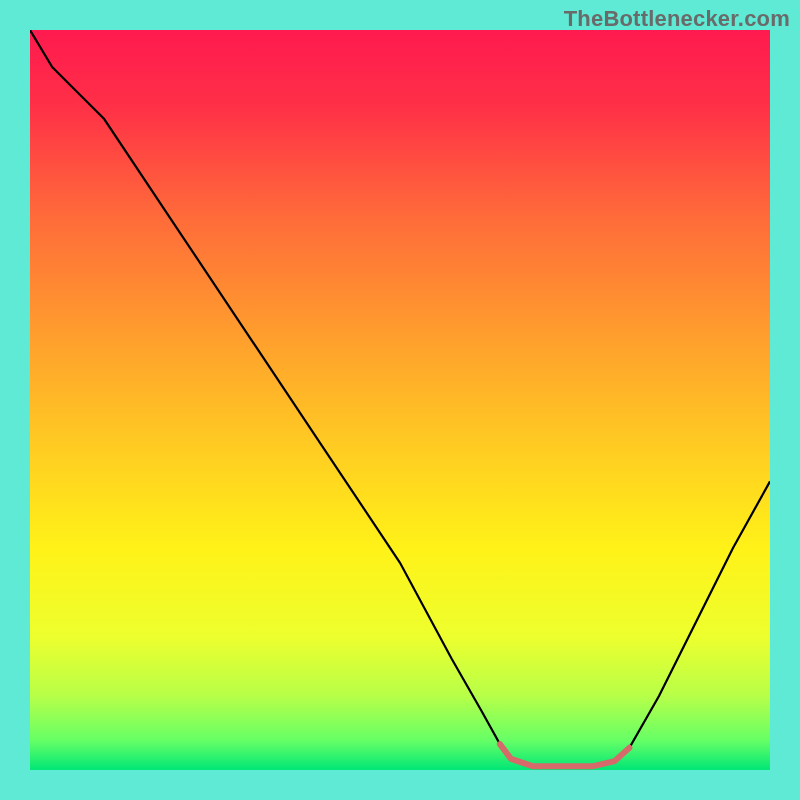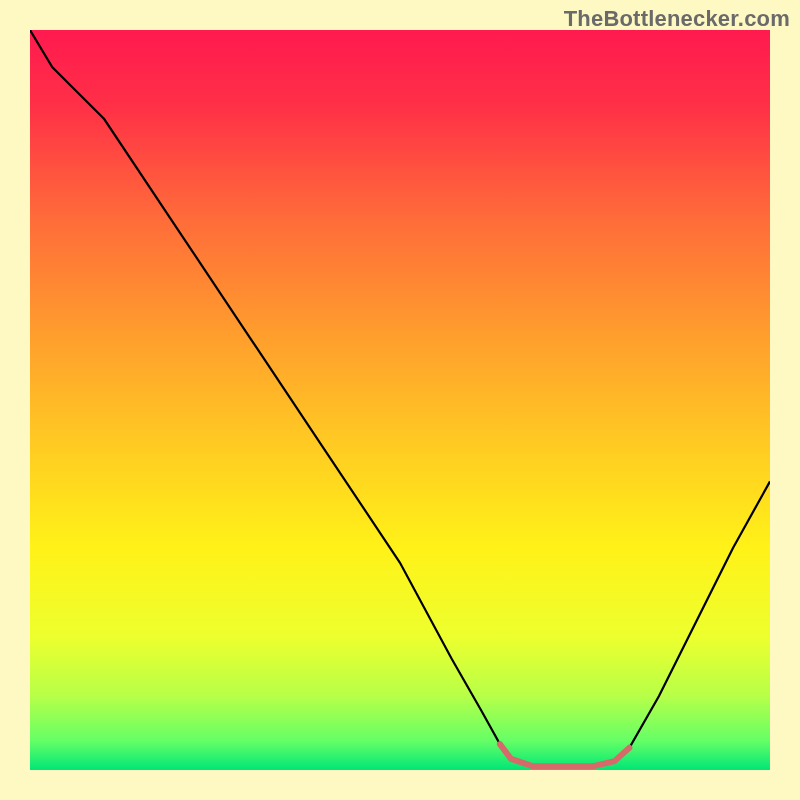--- a/index.html
+++ b/index.html
@@ -7,21 +7,21 @@
     padding: 0;
     width: 800px;
     height: 800px;
     background: #000000;
     overflow: hidden;
   }
   .chart-container {
     position: relative;
     width: 800px;
     height: 800px;
-    background: #fef9c3;
+    background: #5eead4;
     text-decoration: underline;
   }
   .watermark {
     position: absolute;
     top: 6px;
     right: 10px;
     color: #6a6a6a;
     font-family: Arial, Helvetica, sans-serif;
     font-size: 22px;
     font-weight: bold;

